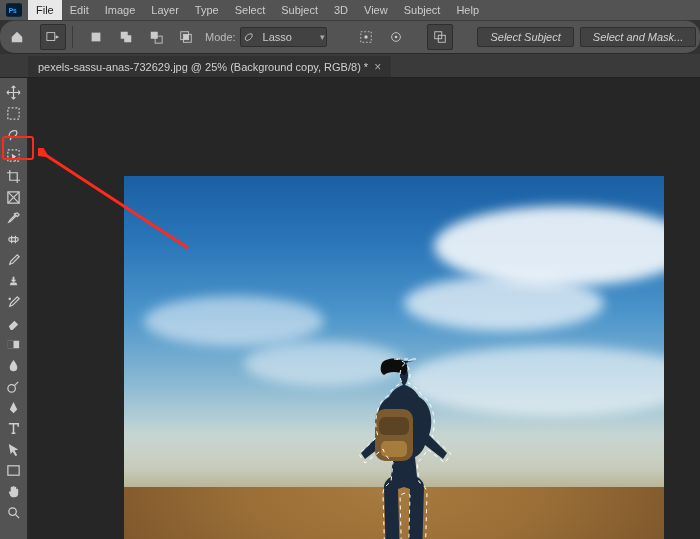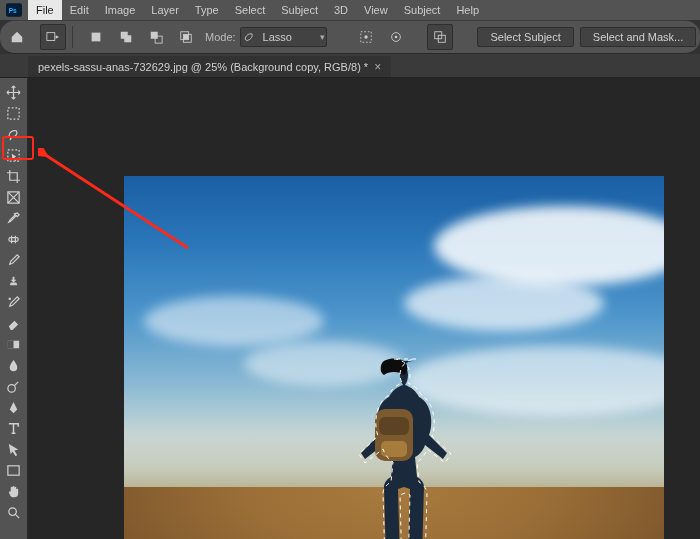--- a/index.html
+++ b/index.html
@@ -13,21 +13,21 @@
   .menubar .menu-item.hl { background: #e8e8e8; color: #222; }
 
   
   .optionsbar { height: 34px; background: #535353; border-top: 1px solid #3c3c3c; border-bottom: 1px solid #2a2a2a; display: flex; align-items: center; font-size: 11px; border-radius: 15px; }
   .opt-btn { width: 26px; height: 26px; margin-left: 4px; display: flex; align-items: center; justify-content: center; border: 1px solid transparent; }
   .opt-btn.boxed { background: #424242; border: 1px solid #2e2e2e; border-radius: 2px; }
   .opt-sep { width: 1px; height: 22px; background: #3a3a3a; margin: 0 6px; }
   .opt-label { color: #bbb; margin: 0 4px 0 6px; }
   .opt-select { height: 20px; background: #424242; border: 1px solid #2e2e2e; color: #ccc; font-size: 11px; padding: 0 2px; display: flex; align-items: center; gap: 28px; border-radius: 2px; }
   .opt-select .caret { font-size: 9px; color: #aaa; }
-  .opt-button { height: 20px; padding: 0 12px; background: #424242; border: 1px solid #2e2e2e; color: #d0d0d0; font-size: 11px; border-radius: 2px; line-height: 18px; margin-left: 6px; }
+  .opt-button { height: 20px; padding: 0 12px; background: #424242; border: 1px solid #2e2e2e; color: #d0d0d0; font-size: 11px; border-radius: 2px; line-height: 18px; margin-left: 6px; font-style: italic; }
 
   
   .tabbar { height: 24px; background: #3a3a3a; border-bottom: 1px solid #222; display: flex; align-items: flex-end; font-size: 11px; padding-left: 28px; }
   .tab { height: 22px; background: #323232; color: #d0d0d0; padding: 0 10px; display: flex; align-items: center; gap: 6px; border-top: 1px solid #3a3a3a; }
   .tab .close { color: #aaa; font-size: 12px; }
 
   
   .workarea { position: absolute; top: 78px; left: 28px; right: 0; bottom: 0; background: #262626; }
 
   

